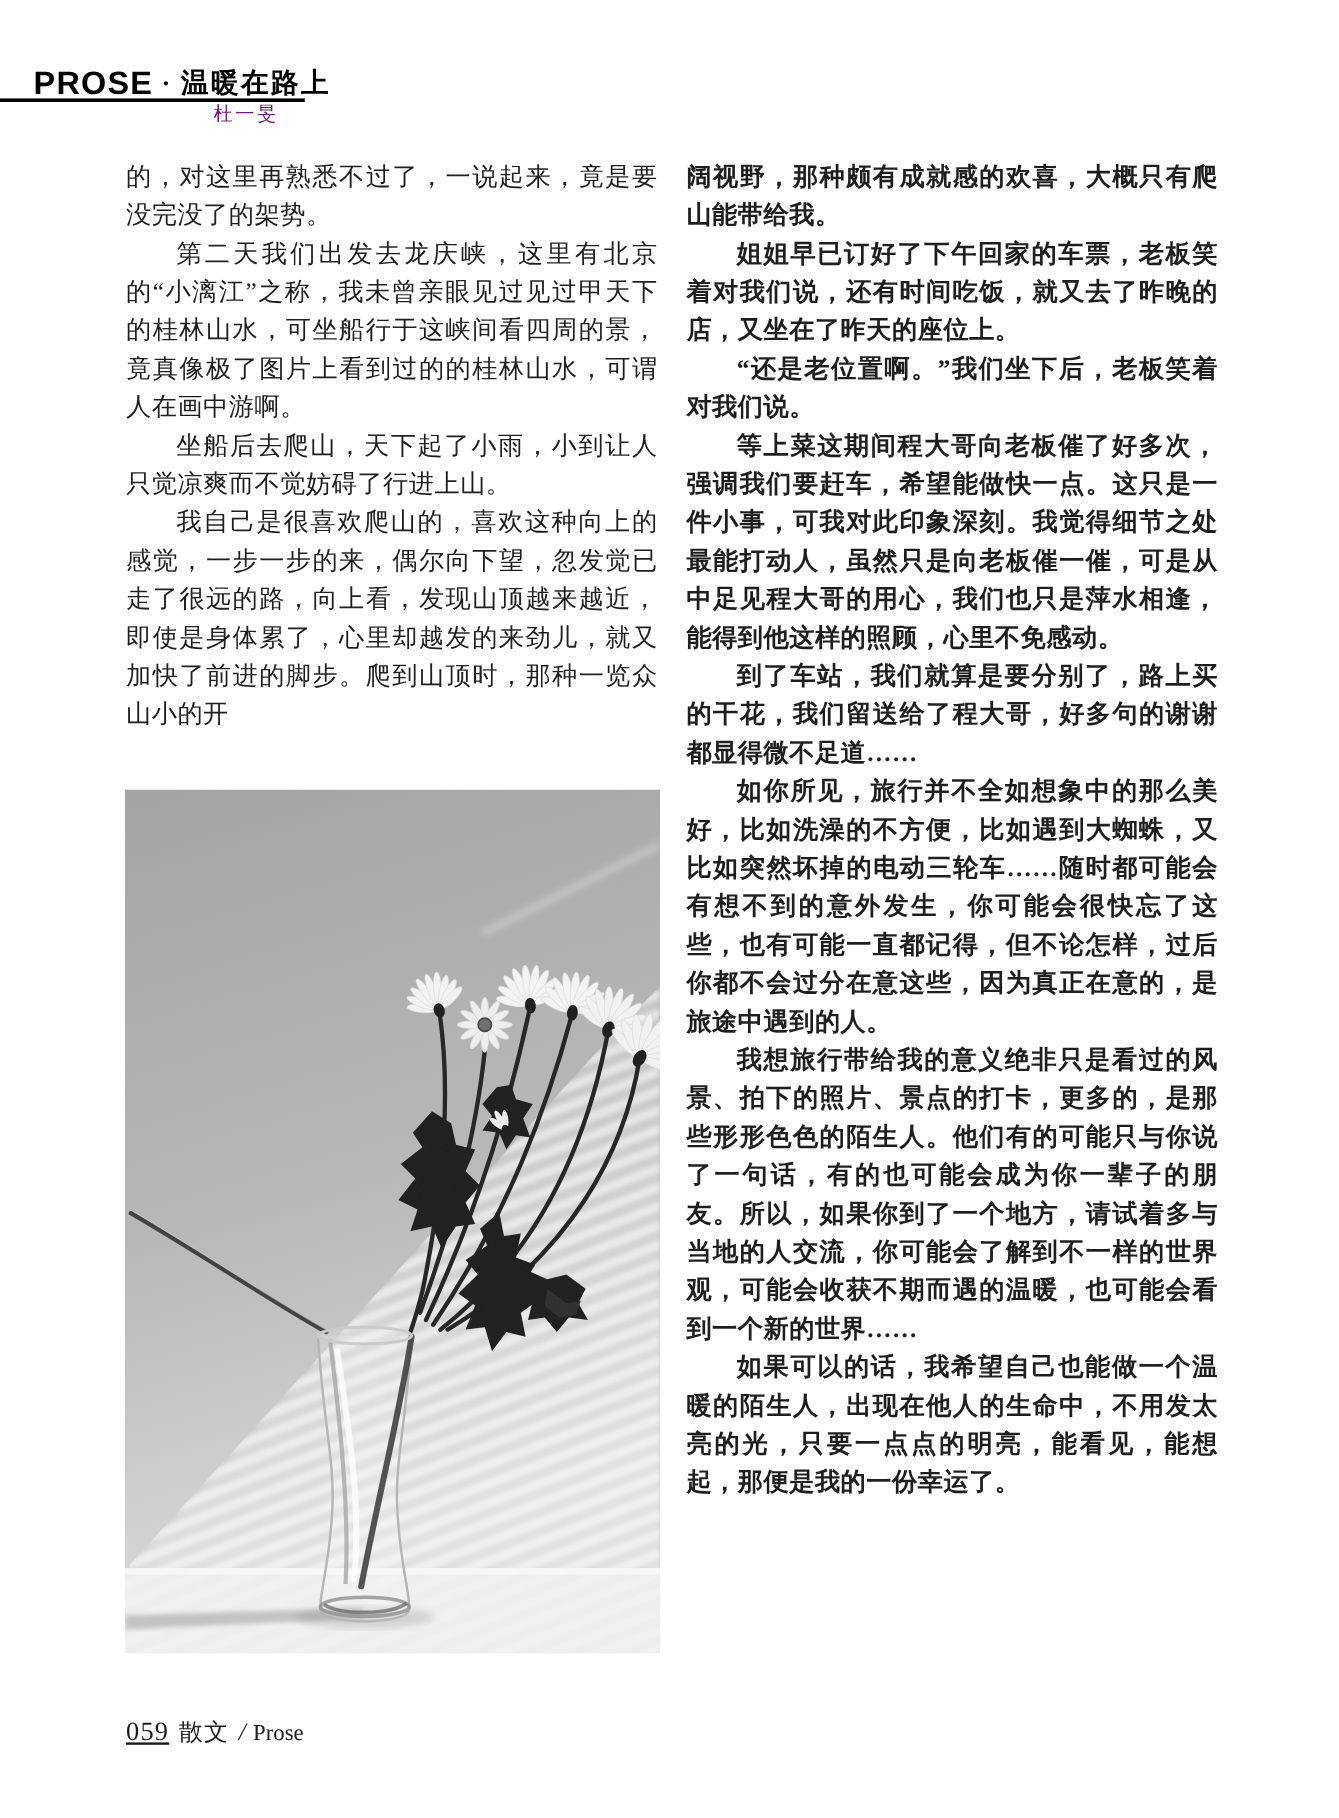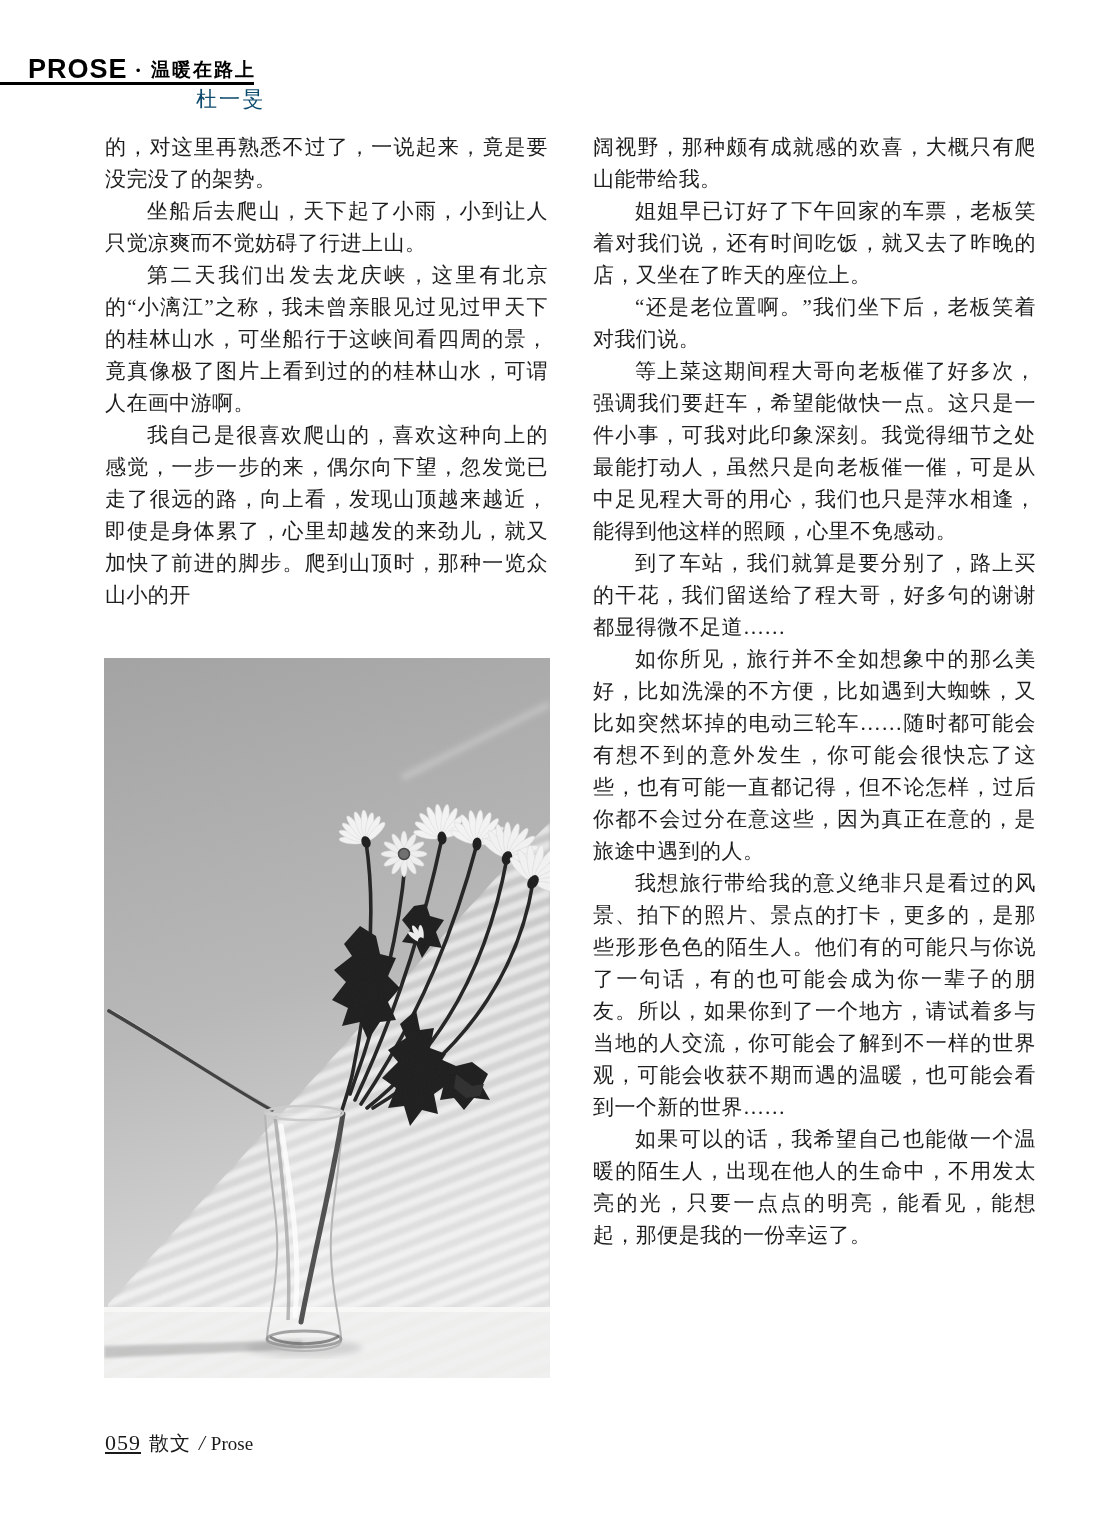--- a/index.html
+++ b/index.html
@@ -10,33 +10,33 @@
     color:#1c1c1c;
   }
   
   .header-row { position:absolute; left:28px; top:54px; white-space:nowrap; }
   .hdr-prose {
     font-family:"Liberation Sans","DejaVu Sans",sans-serif;
     font-weight:bold; font-size:27px; letter-spacing:1px; color:#000;
     vertical-align:middle;
   }
   .hdr-dot { font-weight:bold; font-size:22px; margin:0 9px 0 7px; vertical-align:middle; color:#000; }
-  .hdr-title { font-weight:bold; font-size:19px; letter-spacing:2px; vertical-align:middle; color:#000; }
+  .hdr-title { font-weight:bold; font-size:23px; letter-spacing:2px; vertical-align:middle; color:#000; }
   .hdr-rule { position:absolute; left:0; top:82px; width:254px; height:3px; background:#000; }
-  .hdr-author { position:absolute; left:196px; top:85px; font-size:21px; letter-spacing:2px; color:#0c4a6e; }
+  .hdr-author { position:absolute; left:178px; top:85px; font-size:16px; letter-spacing:2px; color:#701a75; }
   
   .col {
     position:absolute; top:131px; width:443px;
     font-size:21px; line-height:32px; letter-spacing:0.02em;
     text-align:justify; text-justify:inter-character; color:#1e1e1e;
   }
   .col p { margin:0; text-indent:2em; }
   .col p.cont { text-indent:0; }
   .col-left  { left:105px; }
-  .col-right { left:593px; }
+  .col-right { left:572px;font-weight:bold; }
   
   .photo { position:absolute; left:104px; top:658px; width:446px; height:720px; margin:0; padding:0; }
   .photo svg { display:block; }
   
   .footer { position:absolute; left:105px; top:1430px; font-size:21px; color:#1a1a1a; white-space:nowrap; }
   .ft-num { font-size:22px; letter-spacing:1px;text-decoration:underline; }
   .ft-cn  { font-size:20px; margin-left:8px; letter-spacing:1px;margin-top:43px; }
   .ft-slash { font-style:italic; margin:0 6px 0 8px; color:#222; }
   .ft-en { font-size:19px; }
 </style>
@@ -46,22 +46,22 @@
 <div class="page">
 
   <div class="header-row">
     <span class="hdr-prose">PROSE</span><span class="hdr-dot">·</span><span class="hdr-title">温暖在路上</span>
   </div>
   <div class="hdr-rule"></div>
   <div class="hdr-author">杜一旻</div>
 
   <section class="col col-left">
     <p class="cont">的，对这里再熟悉不过了，一说起来，竟是要没完没了的架势。</p>
+    <p>第二天我们出发去龙庆峡，这里有北京的“小漓江”之称，我未曾亲眼见过见过甲天下的桂林山水，可坐船行于这峡间看四周的景，竟真像极了图片上看到过的的桂林山水，可谓人在画中游啊。</p>
     <p>坐船后去爬山，天下起了小雨，小到让人只觉凉爽而不觉妨碍了行进上山。</p>
-    <p>第二天我们出发去龙庆峡，这里有北京的“小漓江”之称，我未曾亲眼见过见过甲天下的桂林山水，可坐船行于这峡间看四周的景，竟真像极了图片上看到过的的桂林山水，可谓人在画中游啊。</p>
     <p>我自己是很喜欢爬山的，喜欢这种向上的感觉，一步一步的来，偶尔向下望，忽发觉已走了很远的路，向上看，发现山顶越来越近，即使是身体累了，心里却越发的来劲儿，就又加快了前进的脚步。爬到山顶时，那种一览众山小的开</p>
   </section>
 
   <figure class="photo">
     <svg viewBox="0 0 446 720" width="446" height="720">
       <defs>
         <linearGradient id="wall" x1="0.1" y1="0" x2="0.3" y2="1">
           <stop offset="0" stop-color="#a3a3a3"></stop>
           <stop offset="0.55" stop-color="#b8b8b8"></stop>
           <stop offset="1" stop-color="#d8d8d8"></stop>

